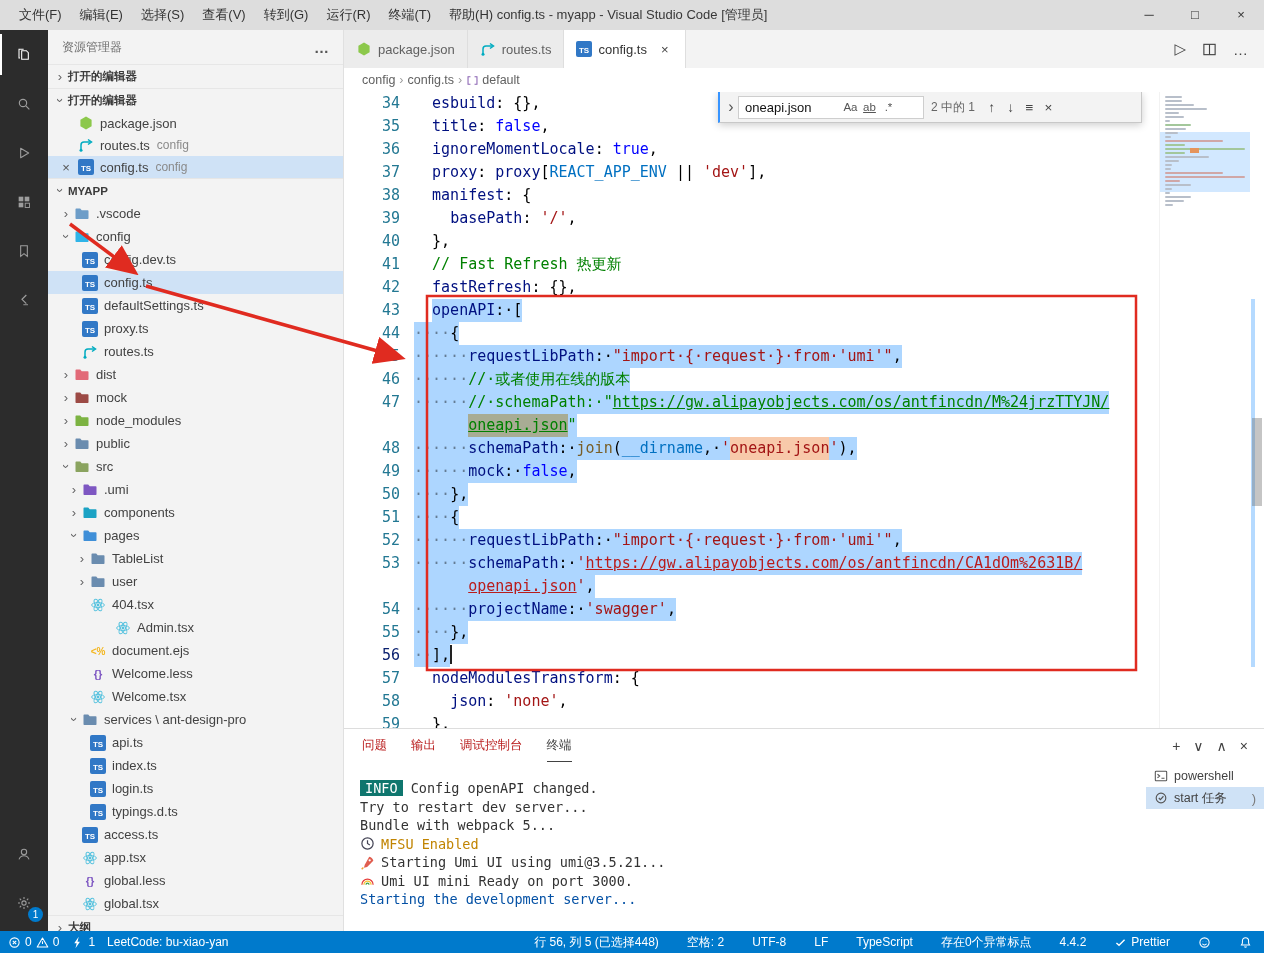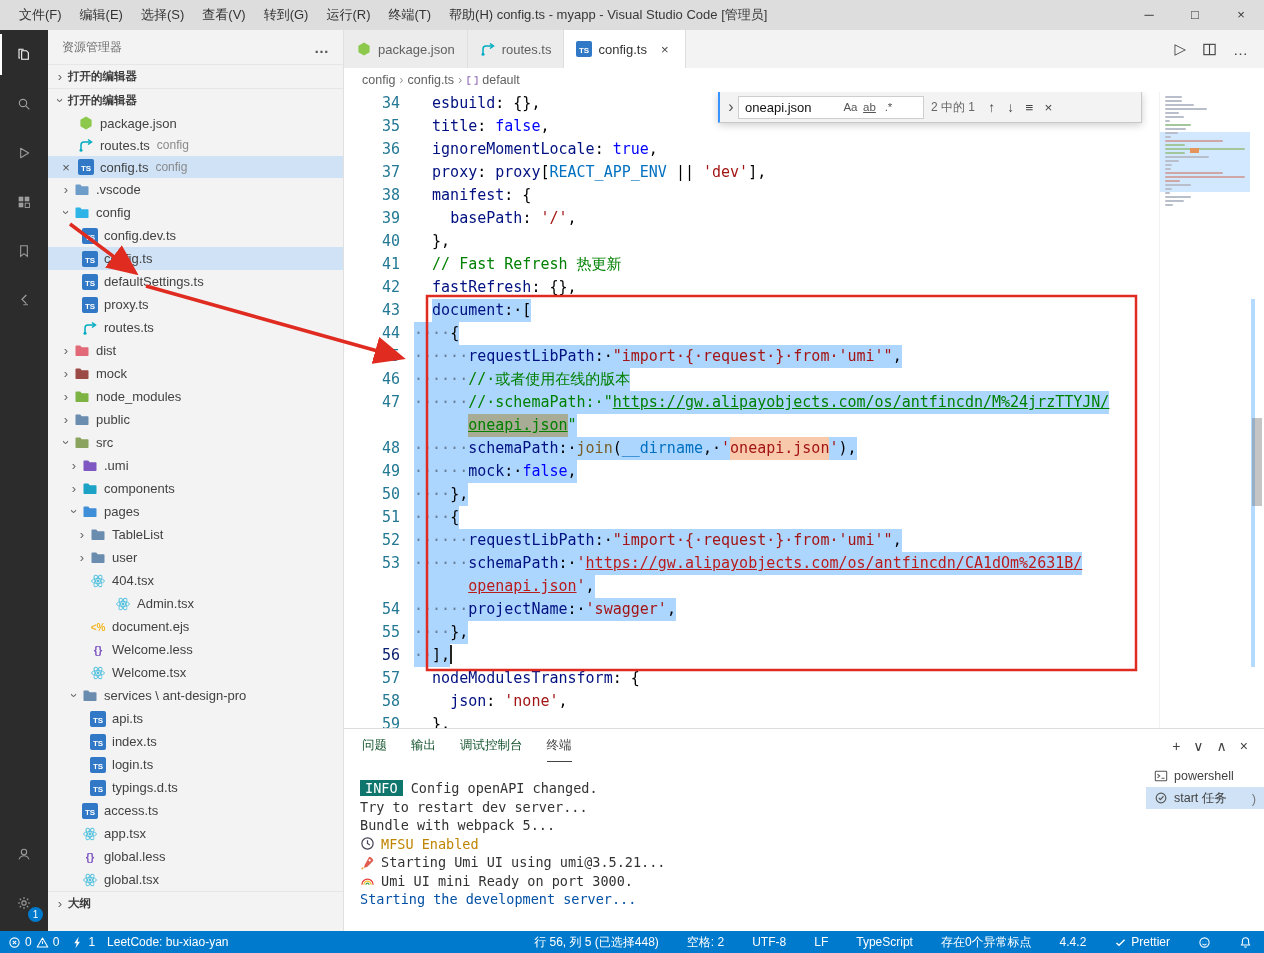--- a/index.html
+++ b/index.html
@@ -74,21 +74,21 @@
   .ftoggle{width:14px;text-align:center;color:#555;flex:none;}
   .find-input{width:186px;height:23px;background:#fff;border:1px solid #cecece;display:flex;align-items:center;padding-left:6px;box-sizing:border-box;flex:none;}
   .find-input input{border:none;outline:none;width:96px;font-size:13px;color:#111;font-family:inherit;background:transparent;padding:0;}
   .fopt{width:19px;text-align:center;color:#555;font-size:11.5px;flex:none;}
   .fopt.uw{text-decoration:underline;}
   .find-results{font-size:12px;color:#666;margin:0 7px;white-space:nowrap;}
   .fnav{width:19px;text-align:center;color:#444;font-size:13.5px;flex:none;}
   
   .panel{position:absolute;left:344px;top:728px;width:920px;height:203px;background:#fff;border-top:1px solid #ddd;box-sizing:border-box;z-index:3;}
   .panel-head{height:34px;display:flex;align-items:center;padding-left:18px;}
-  .panel-tab{margin-right:24px;font-size:12.5px;color:#14532d;height:33px;display:flex;align-items:center;box-sizing:border-box;}
+  .panel-tab{margin-right:24px;font-size:12.5px;color:#b91c1c;height:33px;display:flex;align-items:center;box-sizing:border-box;}
   .panel-tab.active{color:#424242;border-bottom:1px solid #424242;}
   .panel-actions{margin-left:auto;display:flex;gap:13px;padding-right:16px;color:#424242;font-size:14px;align-items:center;}
   .term-wrap{position:absolute;left:0;top:40px;right:118px;bottom:0;padding:10px 0 0 16px;font-family:"DejaVu Sans Mono","Liberation Mono",monospace;font-size:13.5px;color:#333;overflow:hidden;}
   .term-line{height:18.5px;display:flex;align-items:center;white-space:pre;}
   .term-line .icon{width:15px;height:15px;margin-right:6px;}
   .tt{white-space:pre;}
   .tt.badge{background:#0f766e;color:#fff;padding:0 5px;}
   .tt.warn{color:#c18401;} .tt.info{color:#0451a5;}
   .term-list{position:absolute;right:0;top:36px;width:118px;bottom:0;font-size:12.5px;color:#424242;}
   .tl-row{height:22px;display:flex;align-items:center;padding-left:8px;gap:6px;}
@@ -234,20 +234,24 @@
         <span class="icon">
           <svg viewBox="0 0 16 16">
             <rect width="16" height="16" rx="2" fill="#3178c6"></rect>
             <text x="8" y="11.5" text-anchor="middle" font-size="8" font-weight="bold" font-family="sans-serif" fill="#fff">TS</text>
           </svg>
         </span>
         <span>config.ts</span>
         <span class="oe-detail">config</span>
       </div>
     </div>
+  <div class="sb-sec">
+    <span class="chev e">›</span>
+    <span>MYAPP</span>
+  </div>
   <div id="tree">
       <div class="tree-row" style="padding-left: 10px;">
         <span class="chev">›</span>
         <span class="icon" style="color: rgb(109, 157, 200);">
           <svg viewBox="0 0 16 16">
             <path fill="currentColor" d="M1.5 3.2c0-.4.3-.7.7-.7h4l1.5 1.8h6.1c.4 0 .7.3.7.7v7.3c0 .4-.3.7-.7.7H2.2c-.4 0-.7-.3-.7-.7z"></path>
           </svg>
         </span>
         <span>.vscode</span>
       </div>
@@ -643,21 +647,21 @@
       <div class="cl">
         <span class="ln">41</span>
         <span class="ct"><span class="tk c">  // Fast Refresh 热更新</span></span>
       </div>
       <div class="cl">
         <span class="ln">42</span>
         <span class="ct"><span class="tk d">  </span><span class="tk p">fastRefresh</span><span class="tk d">: {},</span></span>
       </div>
       <div class="cl">
         <span class="ln">43</span>
-        <span class="ct"><span class="tk d">  </span><span class="tk p sel">document</span><span class="tk d sel">:·[</span></span>
+        <span class="ct"><span class="tk d">  </span><span class="tk p sel">openAPI</span><span class="tk d sel">:·[</span></span>
       </div>
       <div class="cl">
         <span class="ln">44</span>
         <span class="ct"><span class="tk ws sel">····</span><span class="tk d sel">{</span></span>
       </div>
       <div class="cl">
         <span class="ln">45</span>
         <span class="ct"><span class="tk ws sel">······</span><span class="tk p sel">requestLibPath</span><span class="tk d sel">:·</span><span class="tk s sel">"import·{·request·}·from·'umi'"</span><span class="tk d sel">,</span></span>
       </div>
       <div class="cl">

